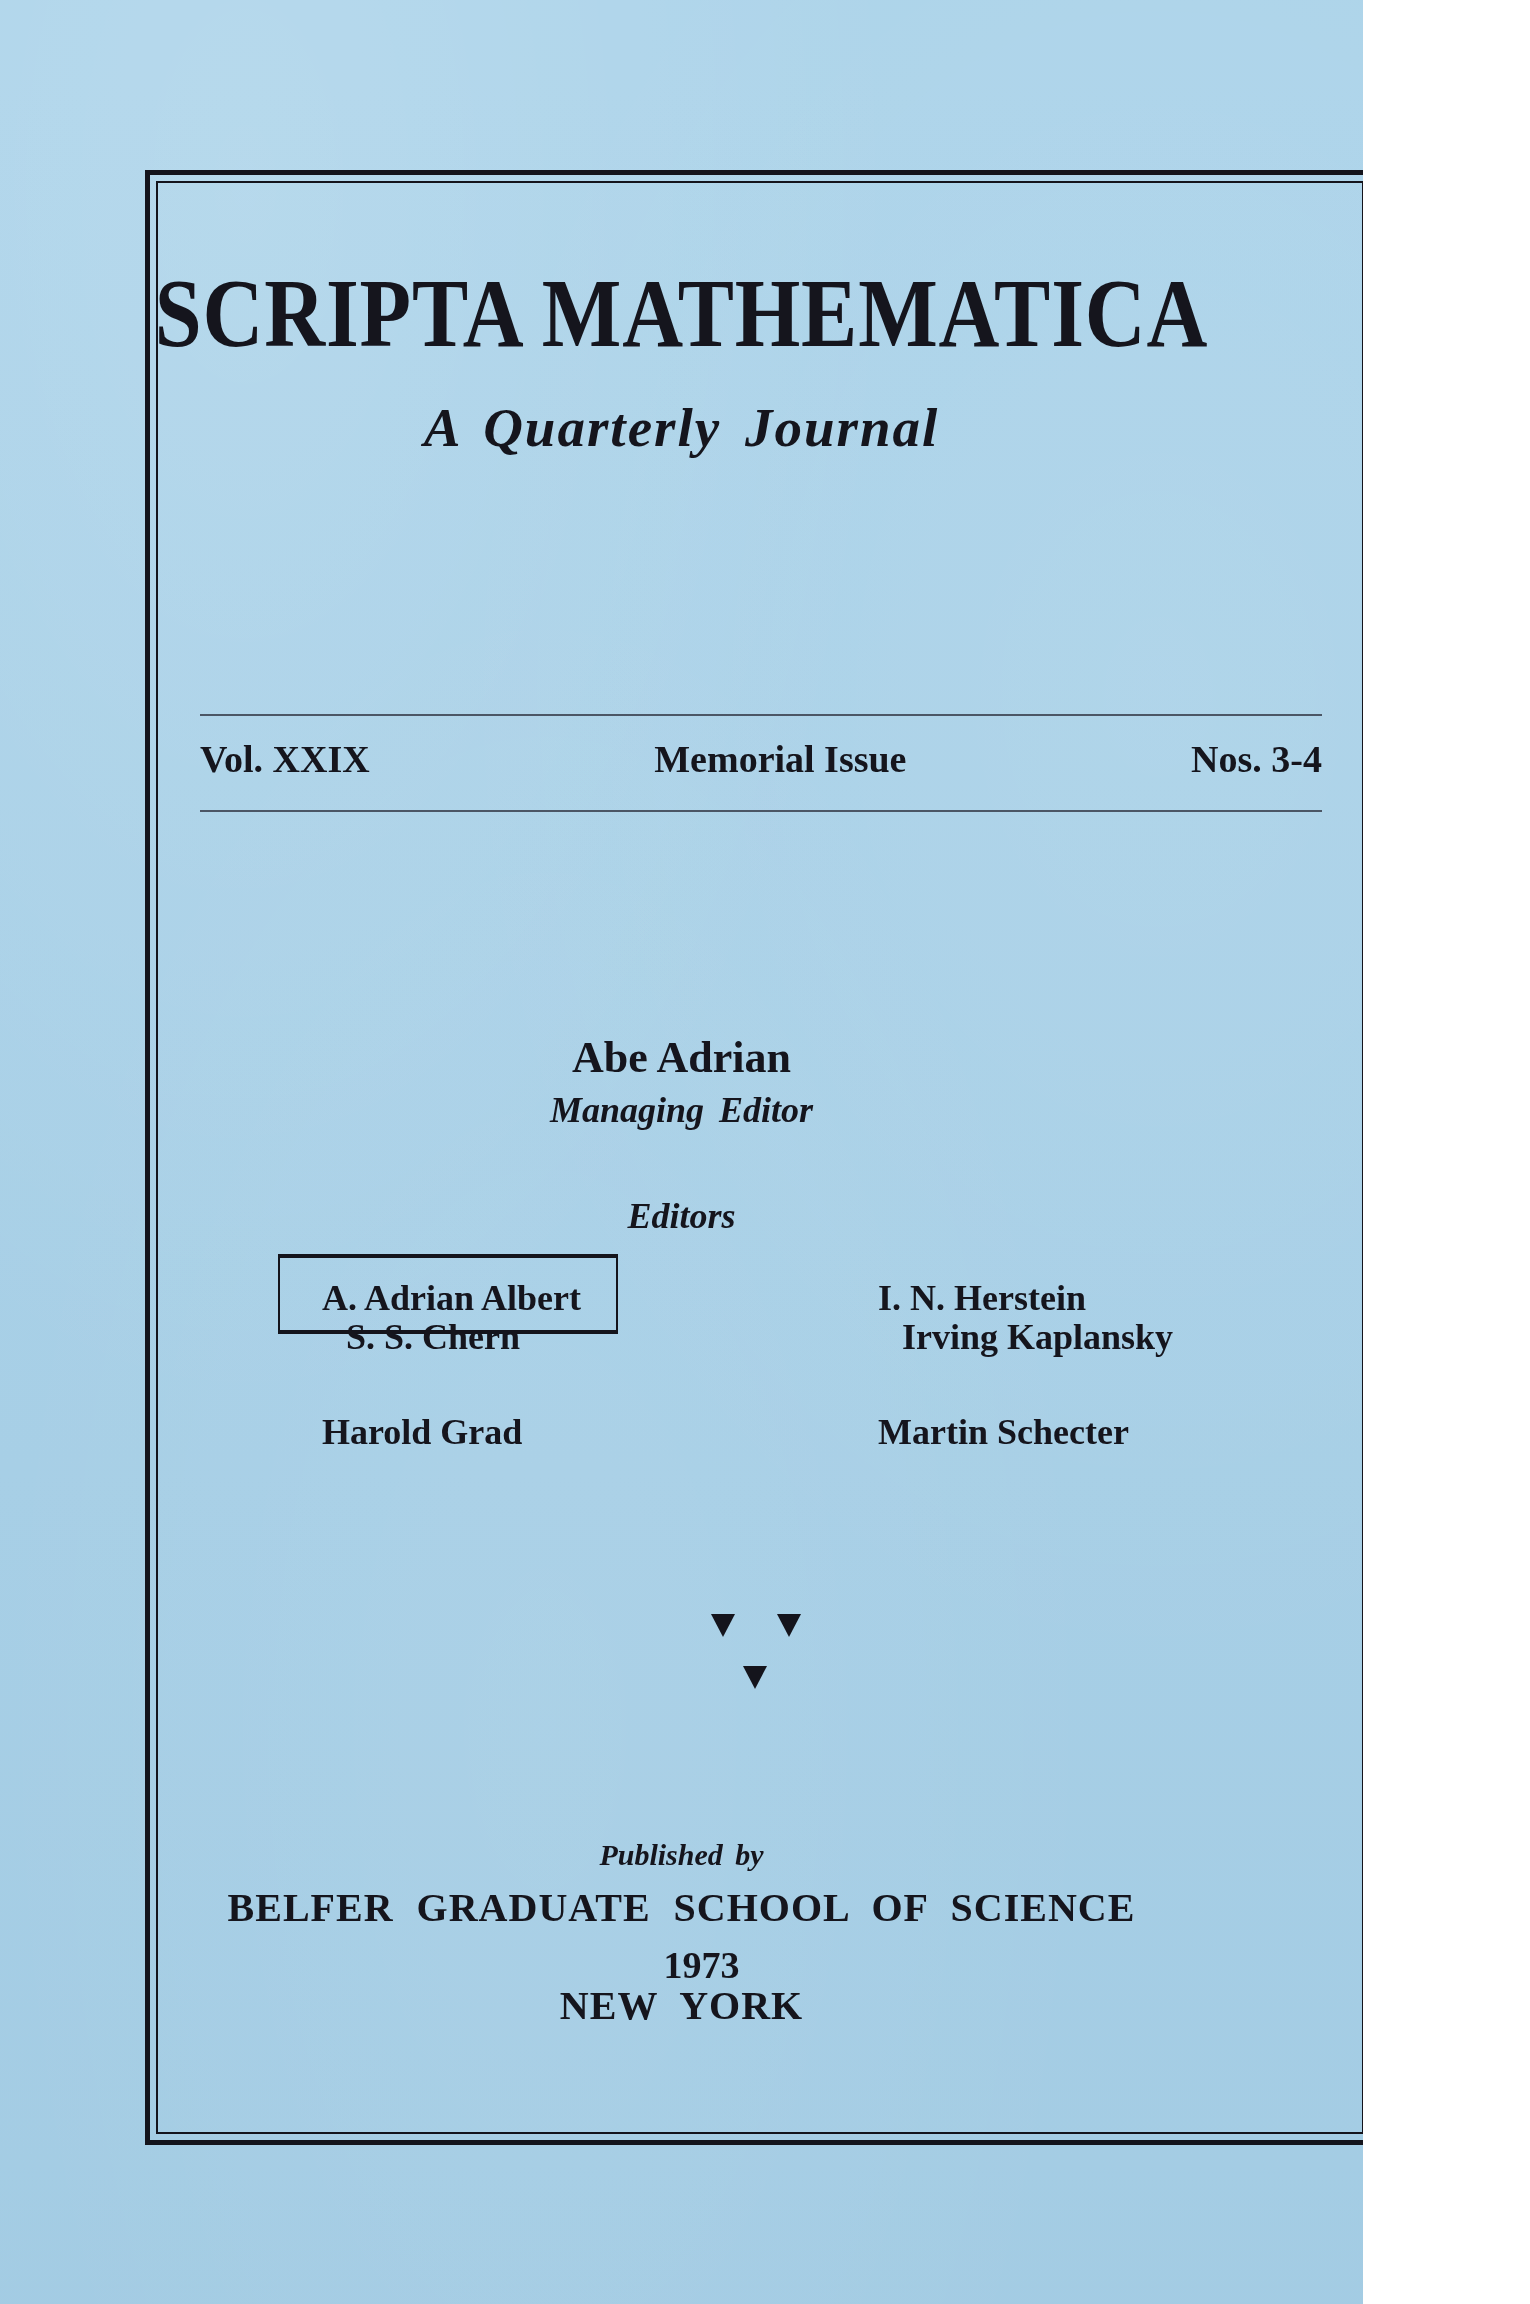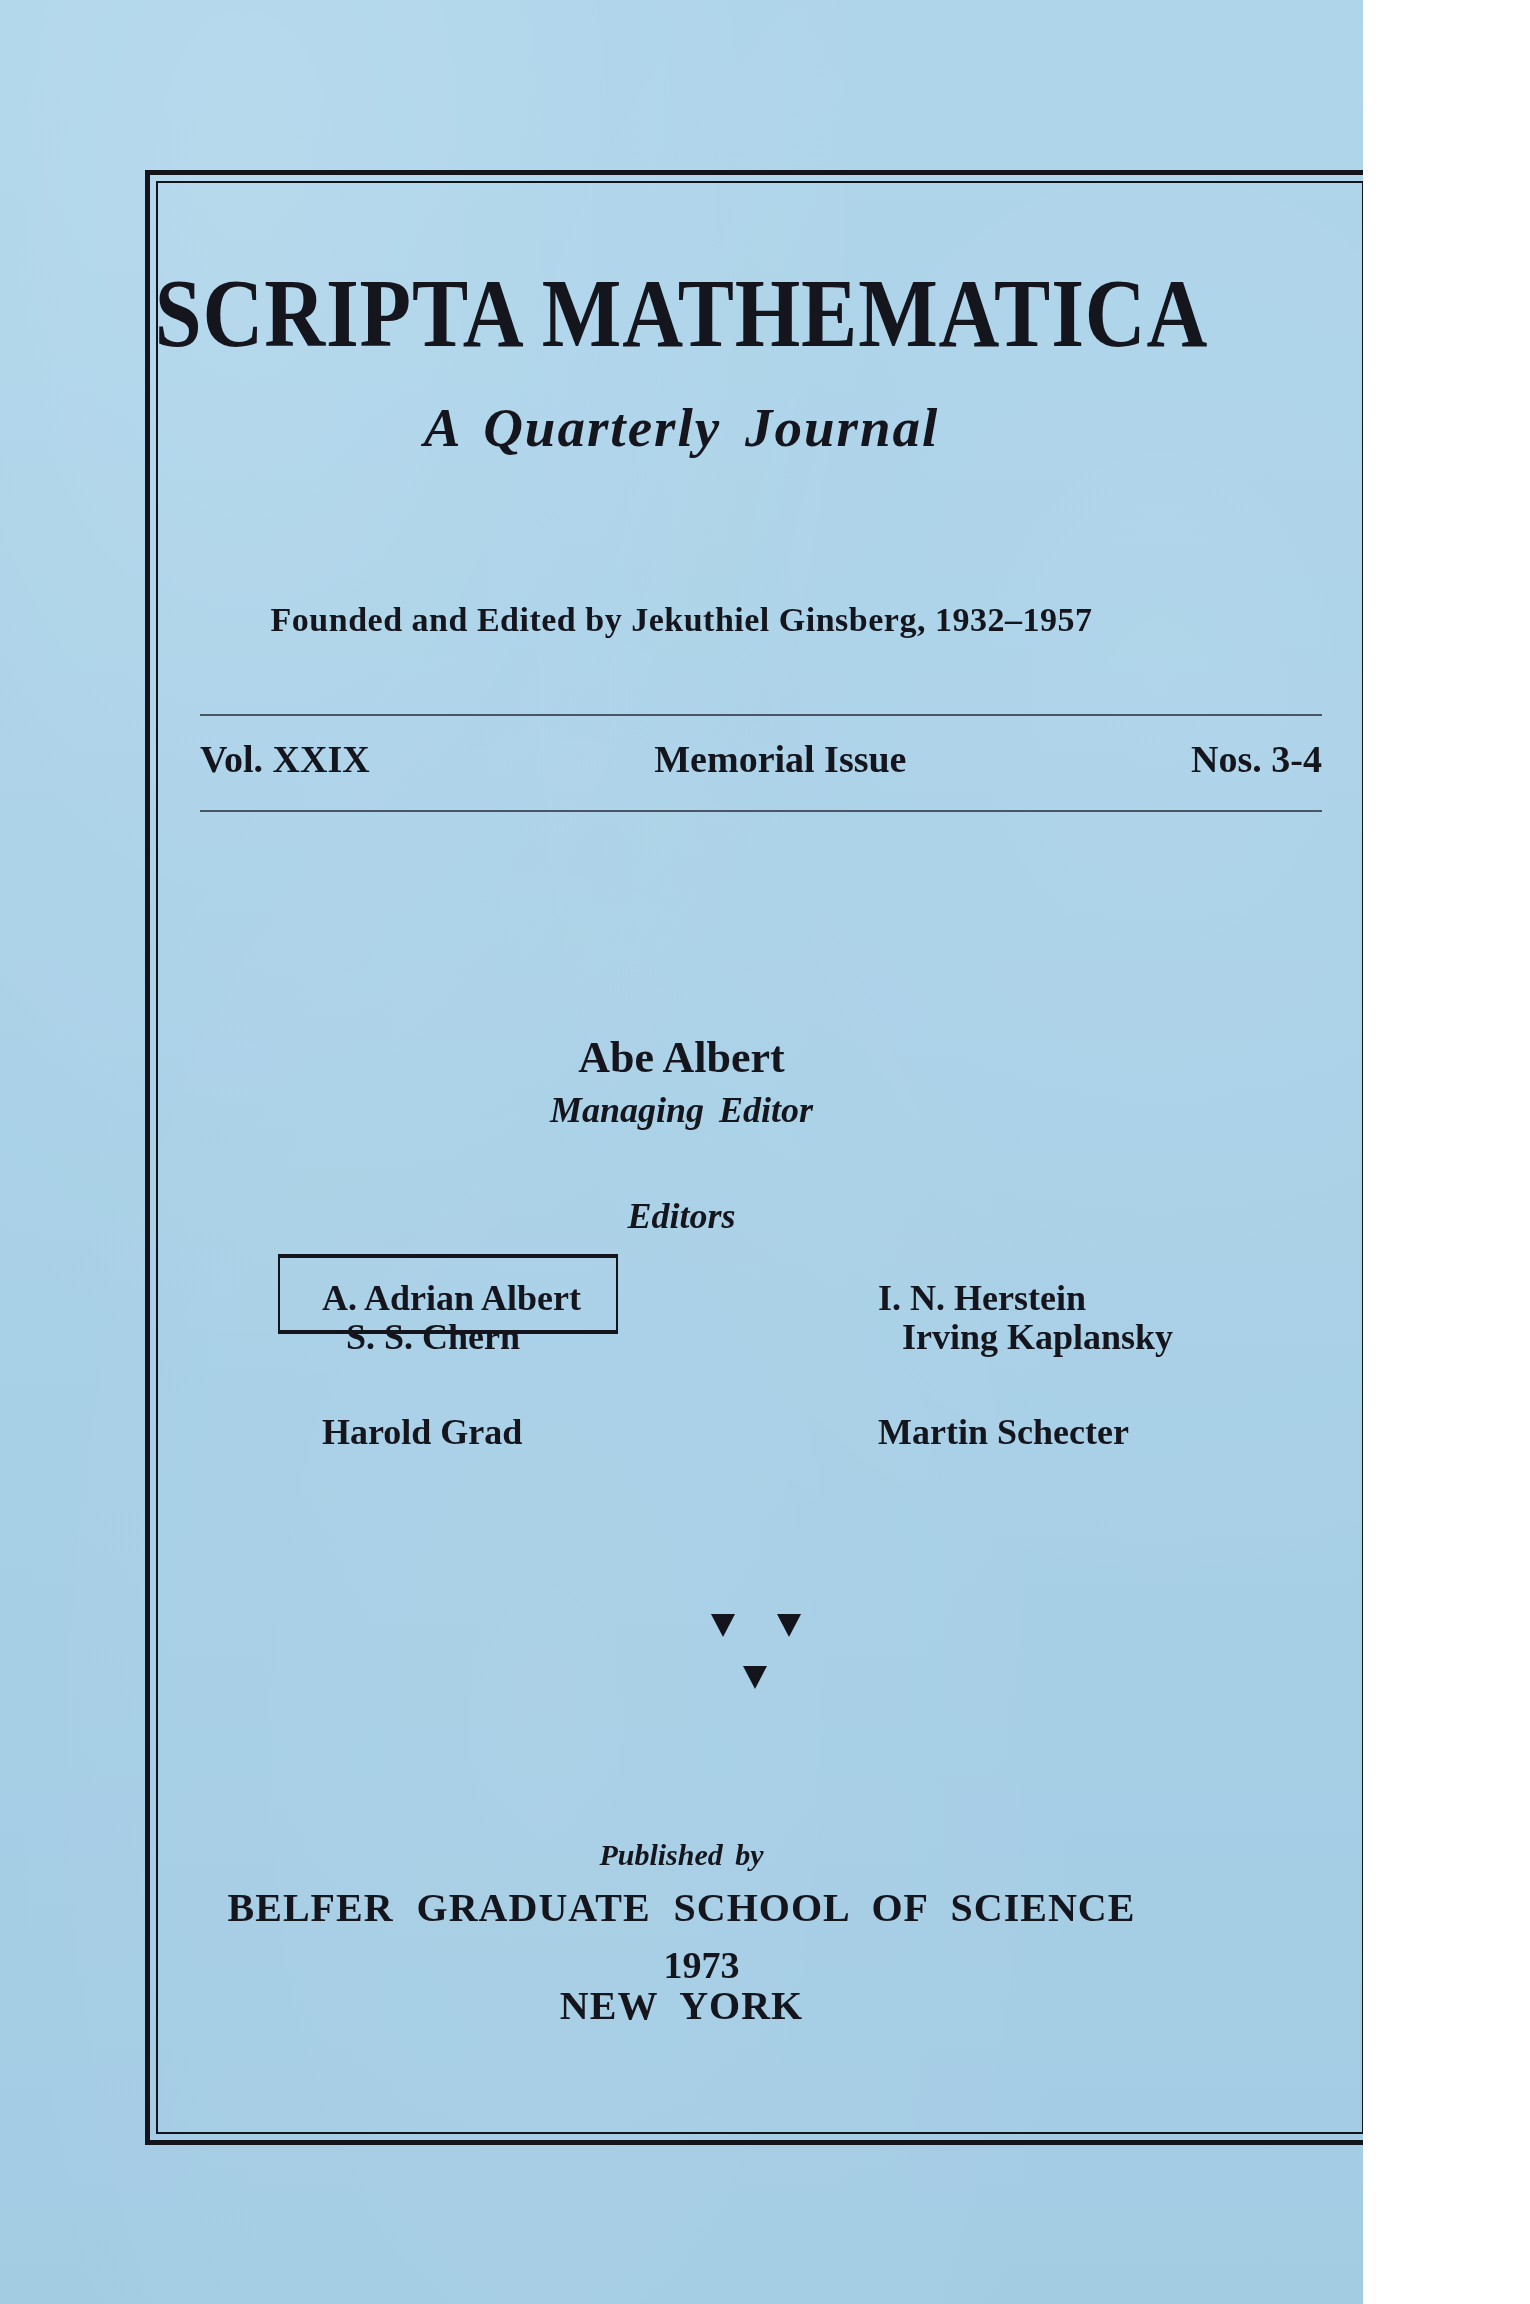--- a/index.html
+++ b/index.html
@@ -90,31 +90,30 @@
   <div class="frame-outer">
     <div class="frame-inner"></div>
   </div>
 
   <div class="abs title">
     <span class="squeeze">SCRIPTA MATHEMATICA</span>
   </div>
 
   <div class="abs subtitle">A Quarterly Journal</div>
 
-  <div class="abs founded">Founded and Edited by Jekuthiel Ginsberg, 1932–1957</div>
 
   <div class="rule rule-top"></div>
   <div class="issue-row">
     <span>Vol. XXIX</span>
     <span>Memorial Issue</span>
     <span>Nos. 3-4</span>
   </div>
   <div class="rule rule-bottom"></div>
 
-  <div class="abs gelbart">Abe Albert</div>
+  <div class="abs gelbart">Abe Adrian</div>
   <div class="abs managing">Managing Editor</div>
 
   <div class="abs editors-heading">Editors</div>
 
   <div class="albert-box"></div>
   <div class="editor-name col-left row-1">A. Adrian Albert</div>
   <div class="editor-name col-left row-2">S. S. Chern</div>
   <div class="editor-name col-left row-3">Harold Grad</div>
   <div class="editor-name col-right row-1">I. N. Herstein</div>
   <div class="editor-name col-right row-2">Irving Kaplansky</div>

